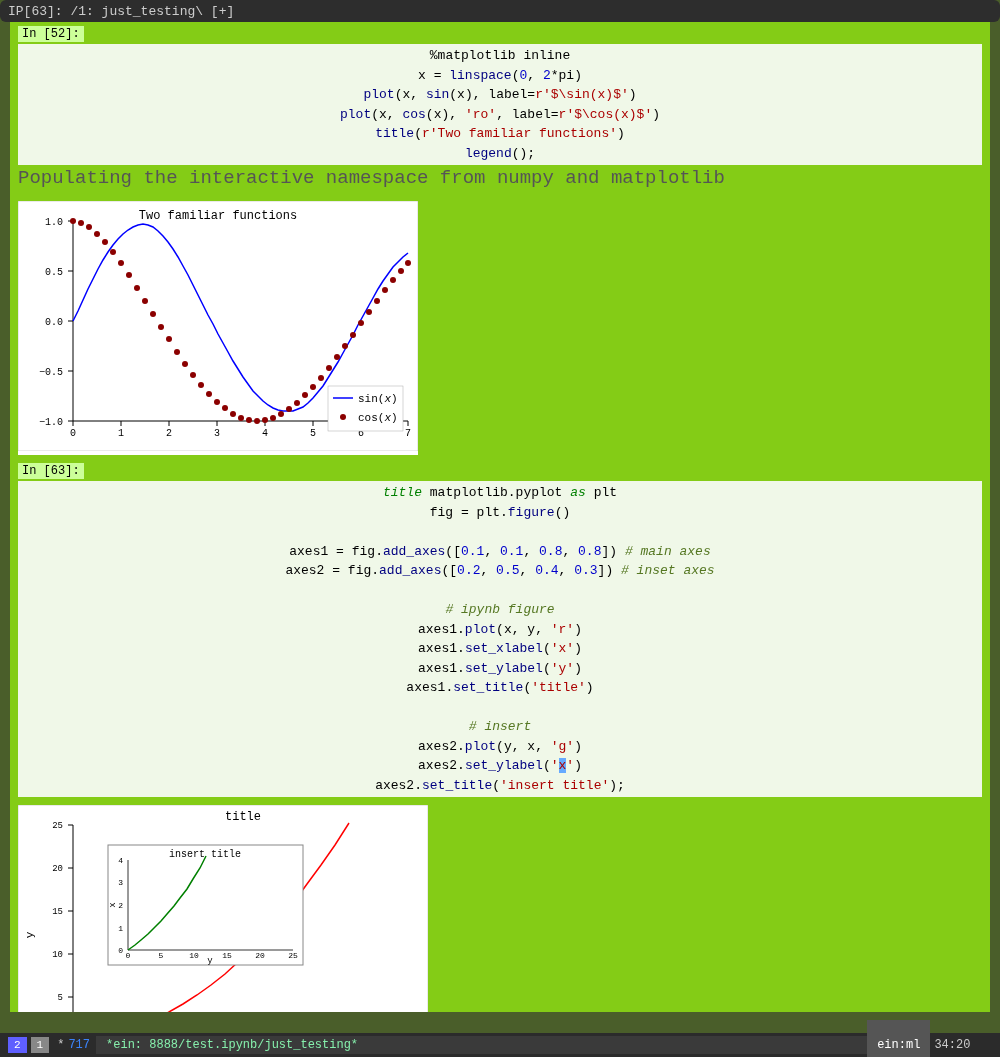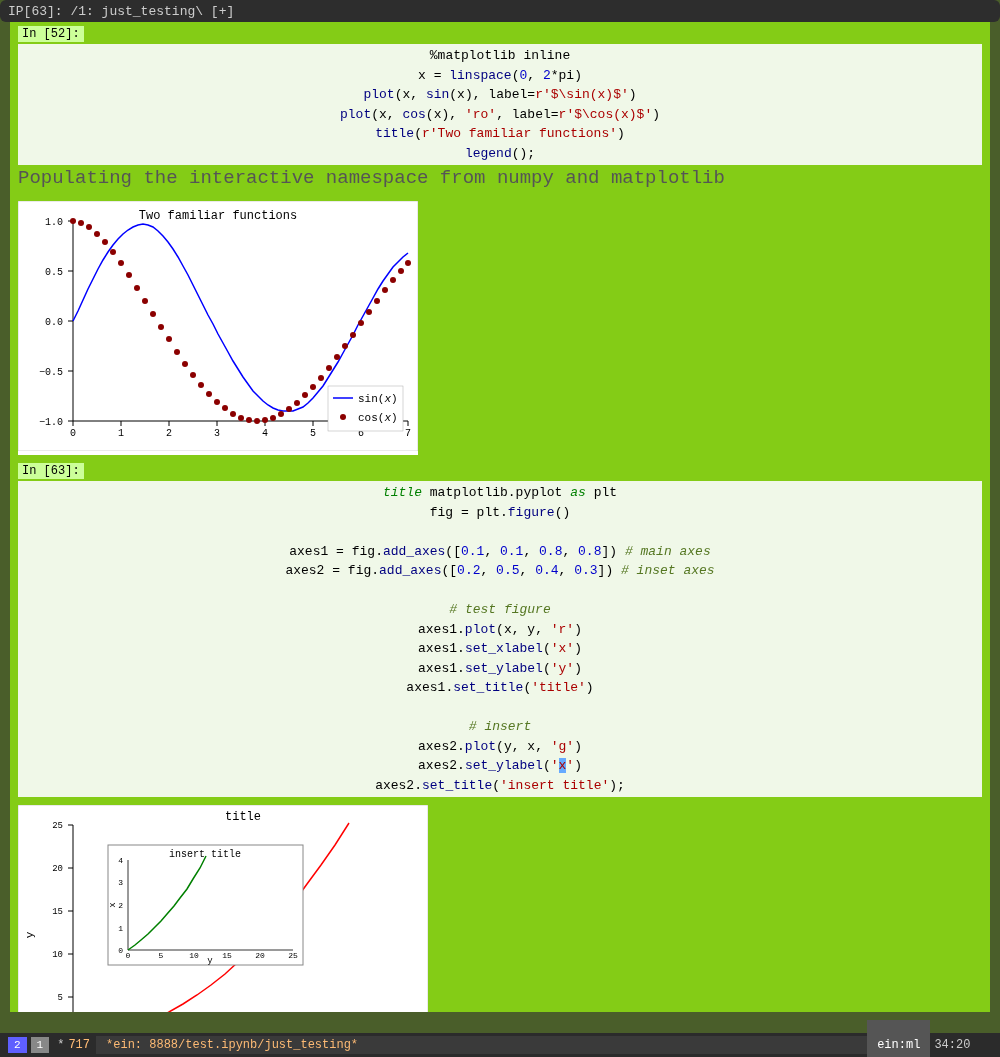--- a/index.html
+++ b/index.html
@@ -98,21 +98,21 @@
     }
     .status-cell2 {
       background: #888;
       color: white;
       padding: 2px 6px;
       margin-right: 8px;
       font-size: 11px;
     }
     .status-filename {
       background: #3a3a3a;
-      color: #fdba74;
+      color: #86efac;
       padding: 2px 10px;
       flex: 1;
     }
     .status-mode {
       background: #555;
       color: white;
       padding: 18px 10px;
       margin-right: 4px;
     }
     .status-pos {
@@ -247,21 +247,21 @@
   
   <div class="cell">
     <div class="cell-in-label">In [63]:</div>
     <div class="cell-code">
       <div><span class="kw">title</span> <span class="var">matplotlib.pyplot</span> <span class="kw">as</span> <span class="var">plt</span></div>
       <div><span class="var">fig</span> <span class="punc">=</span> <span class="var">plt</span><span class="punc">.</span><span class="fn">figure</span><span class="punc">()</span></div>
       <div>&nbsp;</div>
       <div><span class="var">axes1</span> <span class="punc">=</span> <span class="var">fig</span><span class="punc">.</span><span class="fn">add_axes</span><span class="punc">([</span><span class="num">0.1</span><span class="punc">,</span> <span class="num">0.1</span><span class="punc">,</span> <span class="num">0.8</span><span class="punc">,</span> <span class="num">0.8</span><span class="punc">])</span> <span class="comment"># main axes</span></div>
       <div><span class="var">axes2</span> <span class="punc">=</span> <span class="var">fig</span><span class="punc">.</span><span class="fn">add_axes</span><span class="punc">([</span><span class="num">0.2</span><span class="punc">,</span> <span class="num">0.5</span><span class="punc">,</span> <span class="num">0.4</span><span class="punc">,</span> <span class="num">0.3</span><span class="punc">])</span> <span class="comment"># inset axes</span></div>
       <div>&nbsp;</div>
-      <div><span class="comment"># test figure</span></div>
+      <div><span class="comment"># ipynb figure</span></div>
       <div><span class="var">axes1</span><span class="punc">.</span><span class="fn">plot</span><span class="punc">(</span><span class="var">x</span><span class="punc">,</span> <span class="var">y</span><span class="punc">,</span> <span class="str">'r'</span><span class="punc">)</span></div>
       <div><span class="var">axes1</span><span class="punc">.</span><span class="fn">set_xlabel</span><span class="punc">(</span><span class="str">'x'</span><span class="punc">)</span></div>
       <div><span class="var">axes1</span><span class="punc">.</span><span class="fn">set_ylabel</span><span class="punc">(</span><span class="str">'y'</span><span class="punc">)</span></div>
       <div><span class="var">axes1</span><span class="punc">.</span><span class="fn">set_title</span><span class="punc">(</span><span class="str">'title'</span><span class="punc">)</span></div>
       <div>&nbsp;</div>
       <div><span class="comment"># insert</span></div>
       <div><span class="var">axes2</span><span class="punc">.</span><span class="fn">plot</span><span class="punc">(</span><span class="var">y</span><span class="punc">,</span> <span class="var">x</span><span class="punc">,</span> <span class="str">'g'</span><span class="punc">)</span></div>
       <div><span class="var">axes2</span><span class="punc">.</span><span class="fn">set_ylabel</span><span class="punc">(</span><span class="str">'<span style="background:#6af">x</span>'</span><span class="punc">)</span></div>
       <div><span class="var">axes2</span><span class="punc">.</span><span class="fn">set_title</span><span class="punc">(</span><span class="str">'insert title'</span><span class="punc">);</span></div>
     </div>
@@ -335,18 +335,18 @@
 
       <polyline fill="none" stroke="green" stroke-width="1.5" points="110,145 117,140 123,135 130,129 136,123 143,116 149,109 156,101 162,93 169,84 175,74 182,63 188,51"></polyline>
     </svg>
   </div>
 </div>
 
 <div id="status-bar">
   <span class="status-cell">2</span>
   <span class="status-cell2">1</span>
   <span style="margin-right:4px;color:#ccc;">*</span>
-  <span style="margin-right:6px;color:#fdba74;">717</span>
+  <span style="margin-right:6px;color:#3b82f6;">717</span>
   <span class="status-filename">*ein: 8888/test.ipynb/just_testing*</span>
   <span class="status-mode">ein:ml</span>
   <span class="status-pos">34:20</span>
   <span class="status-pct">13%</span>
 </div>
 
 </body></html>

